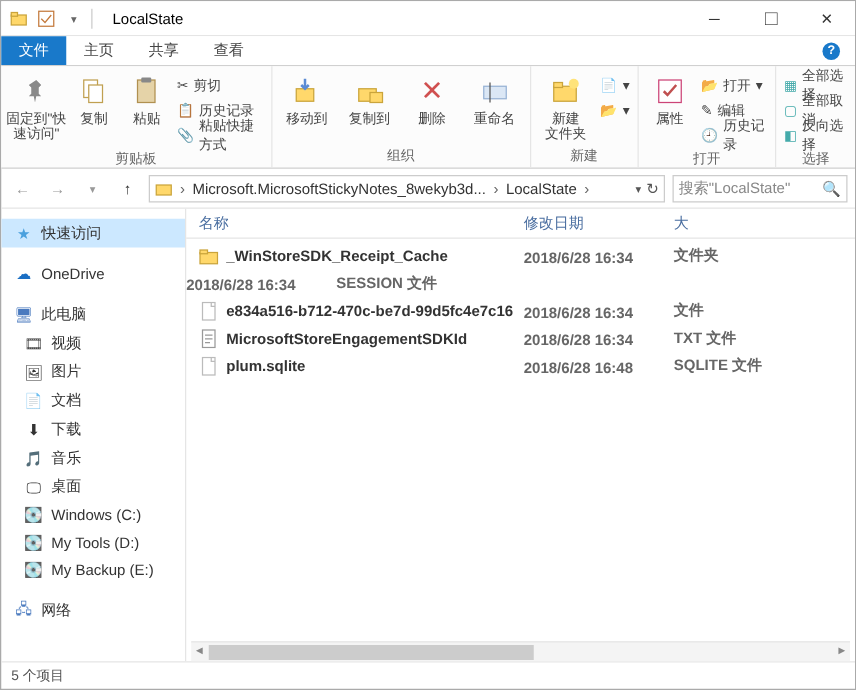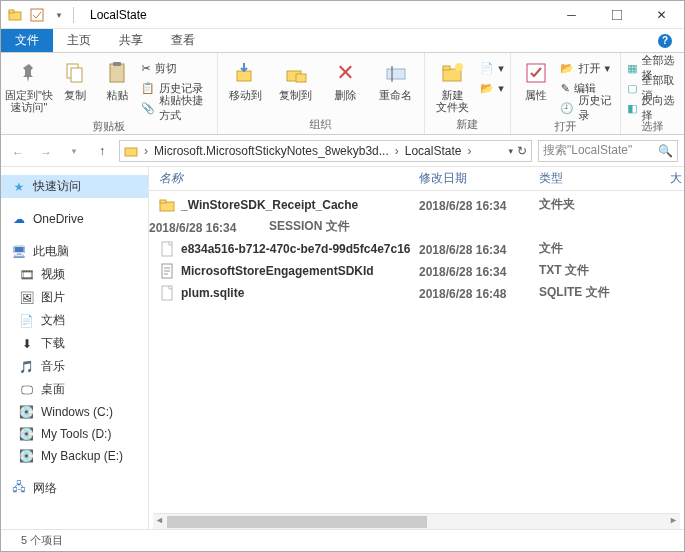--- a/index.html
+++ b/index.html
@@ -35,33 +35,33 @@
 .search { width: 140px; height: 22px; border: 1px solid #ccc; display: flex; align-items: center; padding: 0 4px; color: #888; font-size: 12px; justify-content: space-between; }
 .body { flex: 1; display: flex; min-height: 0; }
 .sidebar { width: 148px; border-right: 1px solid #e5e5e5; padding: 8px 0; overflow: hidden; }
 .side-item { display: flex; align-items: center; gap: 6px; padding: 3px 6px 3px 18px; font-size: 12px; color: #333; }
 .side-item.top { padding-left: 10px; font-weight: normal; }
 .side-item.sel { background: #cce8ff; }
 .side-item .ic { width: 16px; height: 16px; display: inline-flex; align-items: center; justify-content: center; }
 .side-sep { height: 10px; }
 .content { flex: 1; display: flex; flex-direction: column; }
 .colhead { display: flex; height: 24px; align-items: center; border-bottom: 1px solid #e5e5e5; color: #4a6ea0; font-size: 12px; }
-.colhead .c1 { width: 270px; padding-left: 10px; font-style: italic; }
+.colhead .c1 { width: 270px; padding-left: 10px; }
 .colhead .c2 { width: 120px; }
 .colhead .c3 { flex: 1; }
 .filelist { flex: 1; overflow: hidden; }
 .frow { display: flex; align-items: flex-end; height: 22px; font-size: 12px; color: #333; font-weight: bold; }
 .frow .c1 { width: 270px; padding-left: 10px; display: flex; align-items: center; gap: 6px; overflow: hidden; white-space: nowrap; }
 .frow .c2 { width: 120px; color: #666; }
 .frow .c3 { flex: 1; color: #666; }
 .hscroll { height: 16px; border-top: 1px solid #e5e5e5; background: #f4f4f4; position: relative; margin: 0 4px; }
 .hscroll::before { content: "◄"; position: absolute; left: 2px; font-size: 9px; color: #888; top: 1px; }
 .hscroll::after { content: "►"; position: absolute; right: 2px; font-size: 9px; color: #888; top: 1px; }
 .hscroll .thumb { position: absolute; left: 14px; top: 2px; height: 12px; width: 260px; background: #ccc; }
-.status { height: 22px; border-top: 1px solid #e5e5e5; display: flex; align-items: center; padding: 0 20px; font-size: 11px; color: #555; justify-content: space-between; }
+.status { height: 22px; border-top: 1px solid #e5e5e5; display: flex; align-items: center; padding: 0 8px; font-size: 11px; color: #555; justify-content: space-between; }
 .watermark { color: #bbb; font-size: 11px; margin-top: 40px; }
 </style>
 </head>
 <body>
 
 <div class="window">
 
   <div class="titlebar">
     <div class="qat">
       <span class="q">
@@ -336,21 +336,20 @@
       <div class="side-item top">
           <span class="ic" style="color:#4a7abf">🖧</span>
           <span>网络</span>
         </div>
     </div>
 
     <div class="content">
       <div class="colhead">
         <div class="c1">名称</div>
         <div class="c2">修改日期</div>
-        <div class="c3">类型</div>
         <div style="width:14px">大</div>
       </div>
       <div class="filelist" id="filelist">
           <div class="frow">
             <div class="c1">
               <span class="ic">
                 <svg width="16" height="16">
                   <rect x="1" y="5" width="14" height="9" fill="#ffd86b" stroke="#caa43b"></rect>
                   <rect x="1" y="3" width="6" height="3" fill="#ffd86b" stroke="#caa43b"></rect>
                 </svg>

